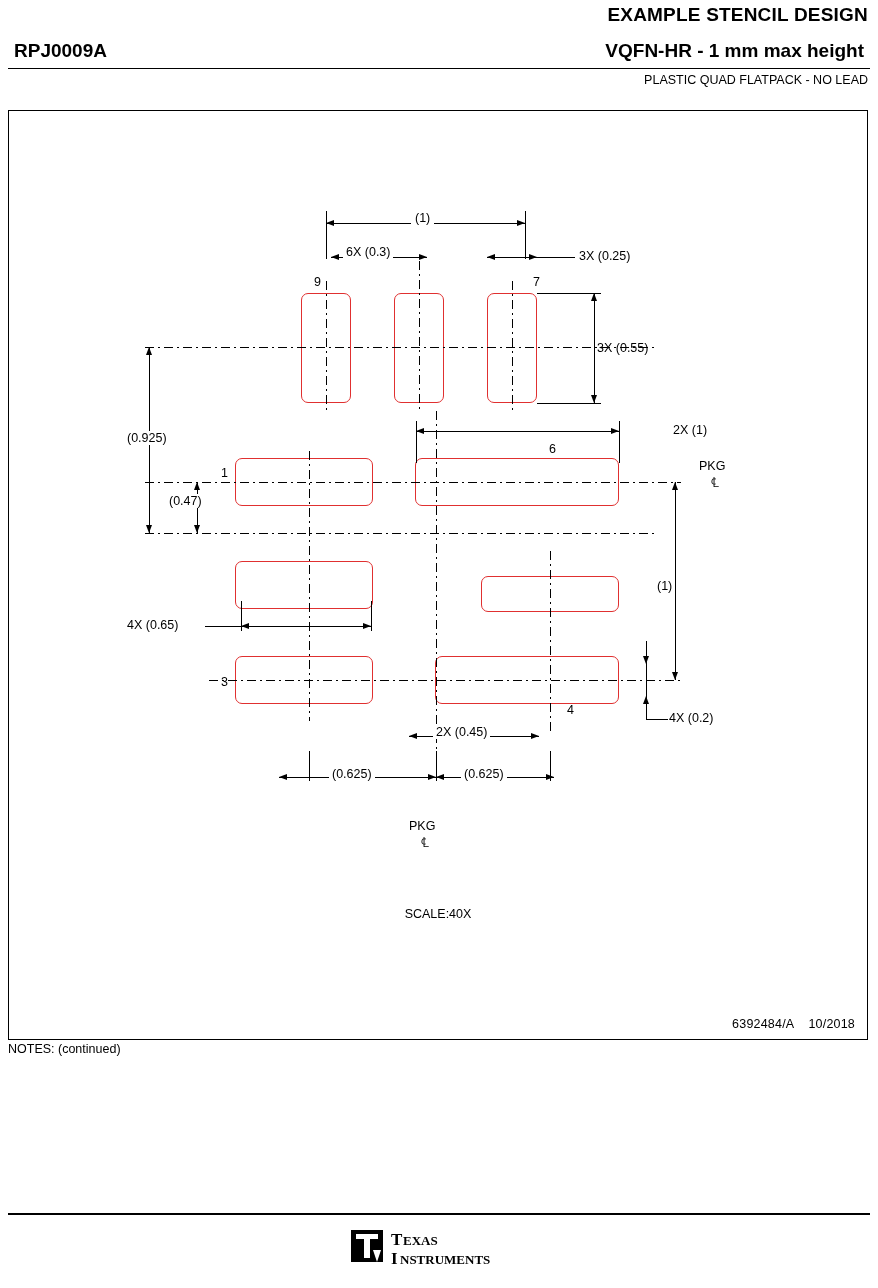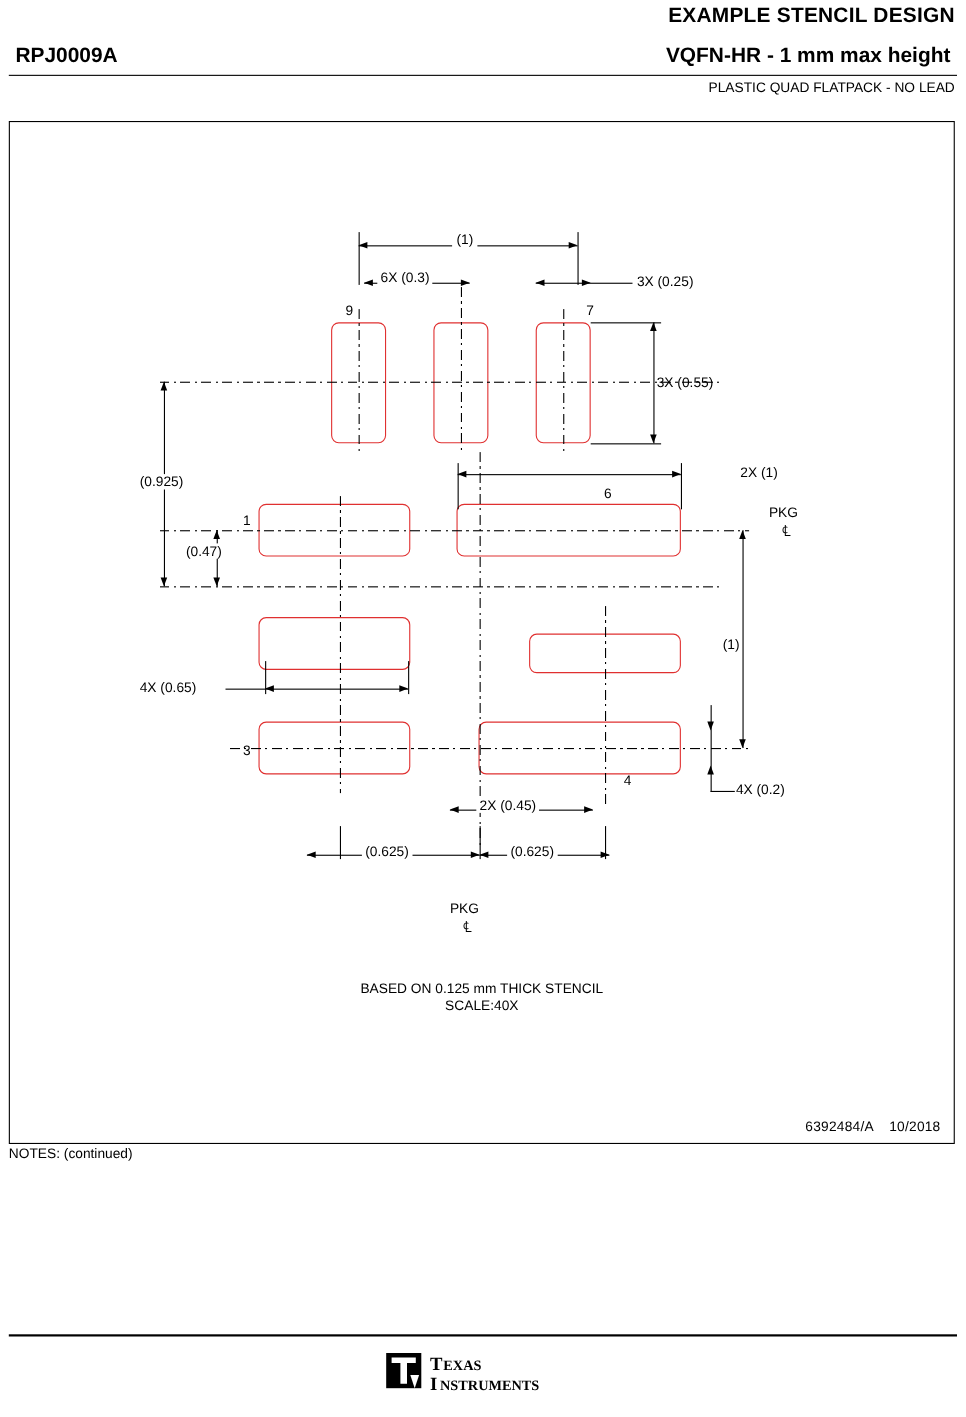--- a/index.html
+++ b/index.html
@@ -279,21 +279,20 @@
     <div class="lbl" style="left:212px; top:355px;">1</div>
     <div class="lbl" style="left:540px; top:331px;">6</div>
     <div class="lbl" style="left:212px; top:564px;">3</div>
     <div class="lbl" style="left:558px; top:592px;">4</div>
 
     <div class="lbl" style="left:690px; top:348px;">PKG</div>
     <div class="lbl cl-sym" style="left:702px; top:366px;">℄</div>
     <div class="lbl" style="left:400px; top:708px;">PKG</div>
     <div class="lbl cl-sym" style="left:412px; top:726px;">℄</div>
 
-    <div class="caption" style="top:781px;">BASED ON 0.125 mm THICK STENCIL</div>
     <div class="caption" style="top:796px;">SCALE:40X</div>
 
     <div class="docnum">
       <span>6392484/A</span>
       &nbsp;&nbsp;
       <span>10/2018</span>
     </div>
 
   </div>
 

